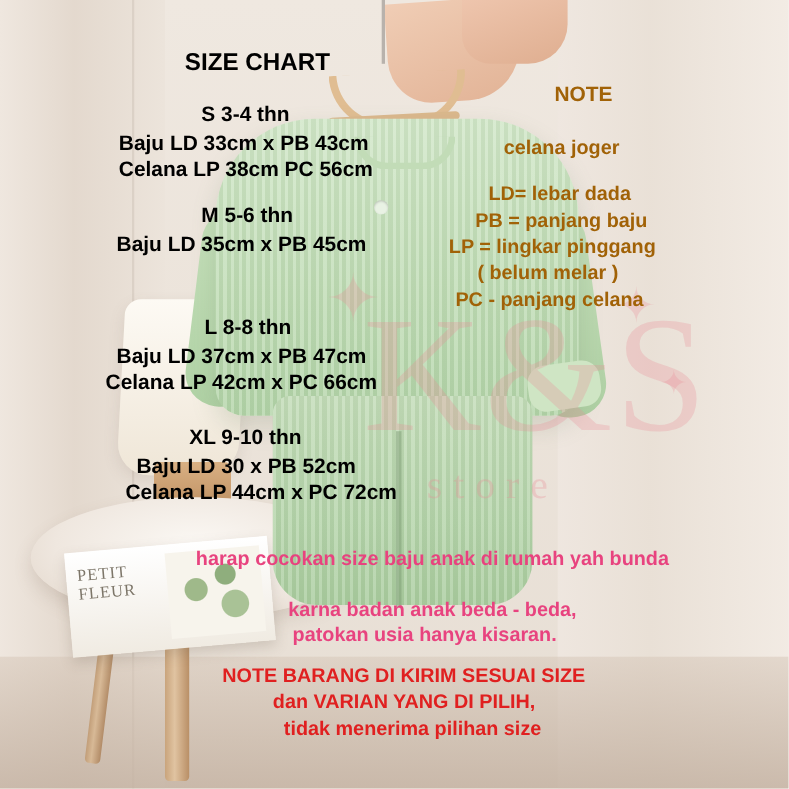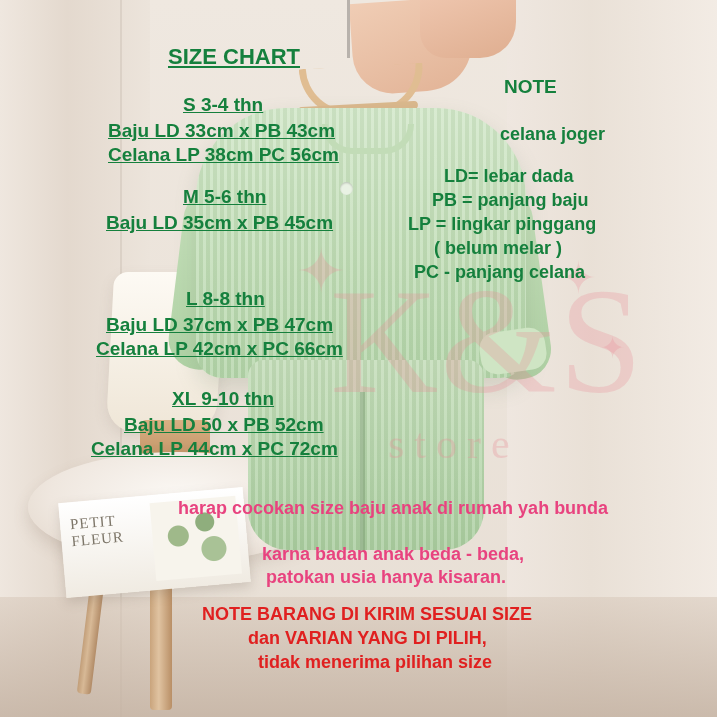--- a/index.html
+++ b/index.html
@@ -238,41 +238,41 @@
     font-family: "Liberation Serif", serif;
     font-size: 150px;
     color: rgba(232,140,150,.28);
     letter-spacing: 2px;
     pointer-events: none;
   }
   .watermark-sub {
     position: absolute;
     left: 388px; top: 420px;
     font-family: "Liberation Serif", serif;
-    font-size: 42px;
+    font-size: 36px;
     letter-spacing: 10px;
     color: rgba(232,140,150,.30);
     pointer-events: none;
   }
   .sparkle {
     position: absolute;
     color: rgba(232,140,150,.28);
     font-size: 60px;
     pointer-events: none;
   }
 
   
   .txt {
     position: absolute;
     font-family: "Liberation Sans", sans-serif;
     font-weight: bold;
     white-space: nowrap;
   }
-  .green { color: #15803d; text-decoration: underline; }
-  .blue  { color: #15803d; }
+  .green { color: #000000; }
+  .blue  { color: #a16207; }
   .pink  { color: #e8437f; }
   .red   { color: #e02020; }
 
   .title      { font-size: 22px; }
   .sizehead   { font-size: 19px; }
   .sizeline   { font-size: 19px; }
   .notehead   { font-size: 19px; }
   .noteline   { font-size: 18px; }
   .legend     { font-size: 18px; }
   .footline   { font-size: 18px; }
@@ -326,25 +326,25 @@
   <div class="txt green sizeline" style="left:108px; top:144px;">Celana LP 38cm PC 56cm</div>
 
   <div class="txt green sizehead" style="left:183px; top:186px;">M  5-6 thn</div>
   <div class="txt green sizeline" style="left:106px; top:212px;">Baju LD 35cm x PB 45cm</div>
 
   <div class="txt green sizehead" style="left:186px; top:288px;">L  8-8 thn</div>
   <div class="txt green sizeline" style="left:106px; top:314px;">Baju LD 37cm x PB 47cm</div>
   <div class="txt green sizeline" style="left:96px; top:338px;">Celana LP 42cm x PC 66cm</div>
 
   <div class="txt green sizehead" style="left:172px; top:388px;">XL  9-10 thn</div>
-  <div class="txt green sizeline" style="left:124px; top:414px;">Baju LD 50 x PB 52cm</div>
-  <div class="txt green sizeline" style="left:91px; top:438px;">Celana LP 44cm x PC 72cm</div>
+  <div class="txt green sizeline" style="left:124px; top:414px;">Baju LD 30 x PB 52cm</div>
+  <div class="txt green sizeline" style="left:114px; top:438px;">Celana LP 44cm x PC 72cm</div>
 
   <div class="txt blue notehead" style="left:504px; top:76px;">NOTE</div>
-  <div class="txt blue noteline" style="left:458px; top:124px;margin-left:42px;">celana joger</div>
+  <div class="txt blue noteline" style="left:458px; top:124px;">celana joger</div>
 
   <div class="txt blue legend" style="left:444px; top:166px;">LD= lebar dada</div>
   <div class="txt blue legend" style="left:432px; top:190px;">PB = panjang baju</div>
   <div class="txt blue legend" style="left:408px; top:214px;">LP = lingkar pinggang</div>
   <div class="txt blue legend" style="left:434px; top:238px;">( belum melar )</div>
   <div class="txt blue legend" style="left:414px; top:262px;">PC - panjang celana</div>
 
   <div class="txt pink footline" style="left:178px; top:498px;">harap cocokan size baju anak di rumah yah bunda</div>
   <div class="txt pink footline" style="left:262px; top:544px;">karna badan anak beda - beda,</div>
   <div class="txt pink footline" style="left:266px; top:567px;">patokan usia hanya kisaran.</div>

